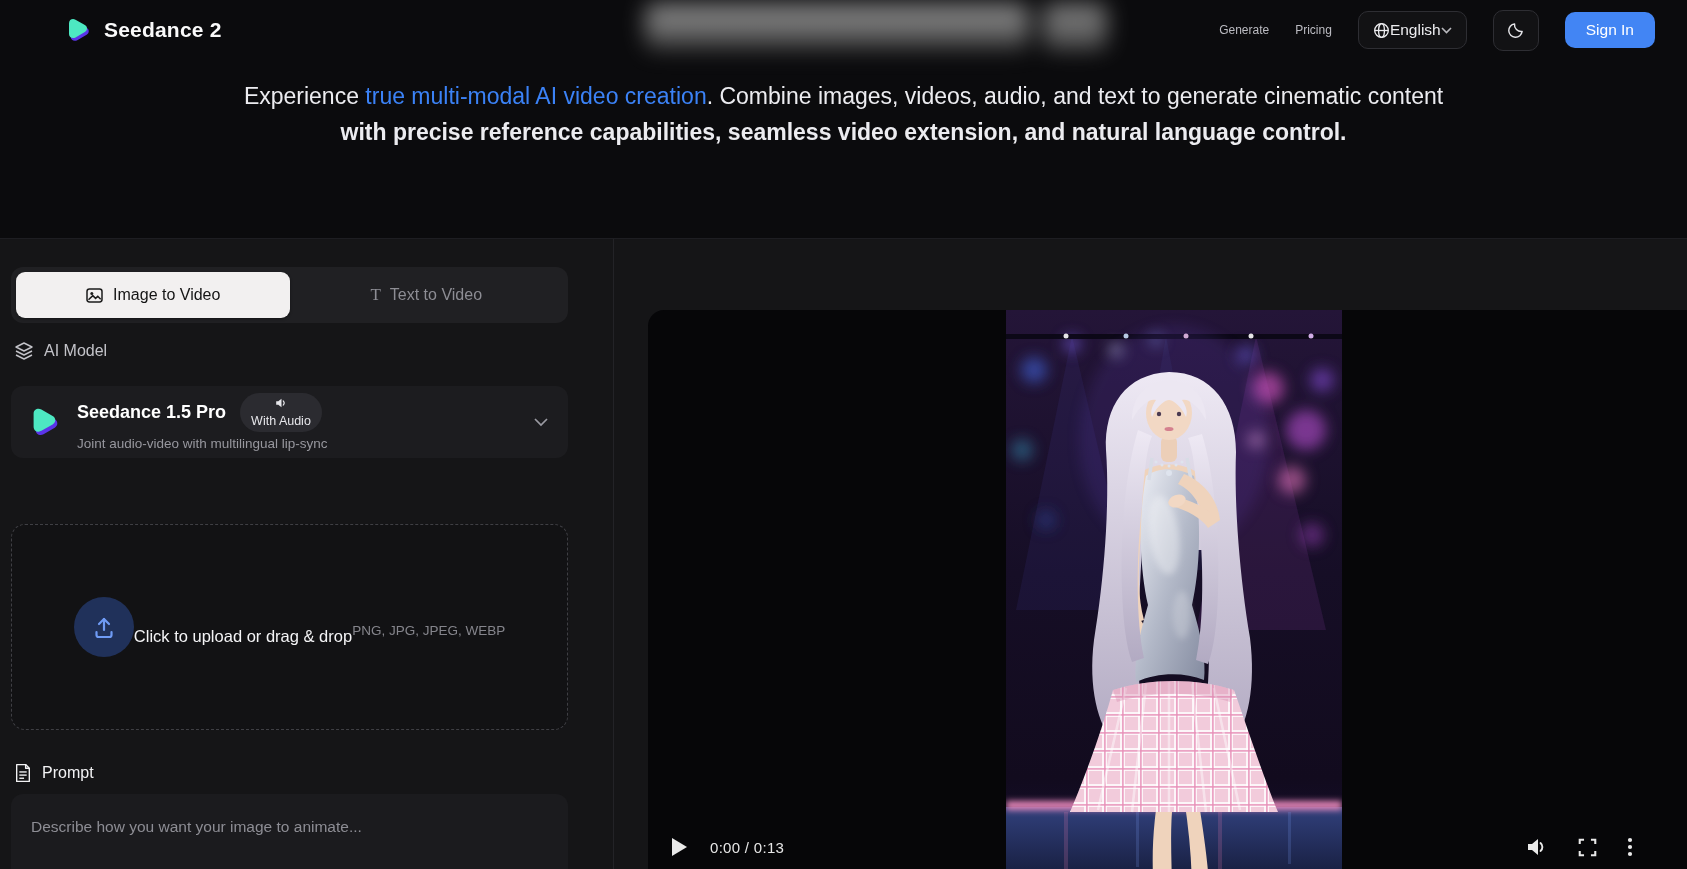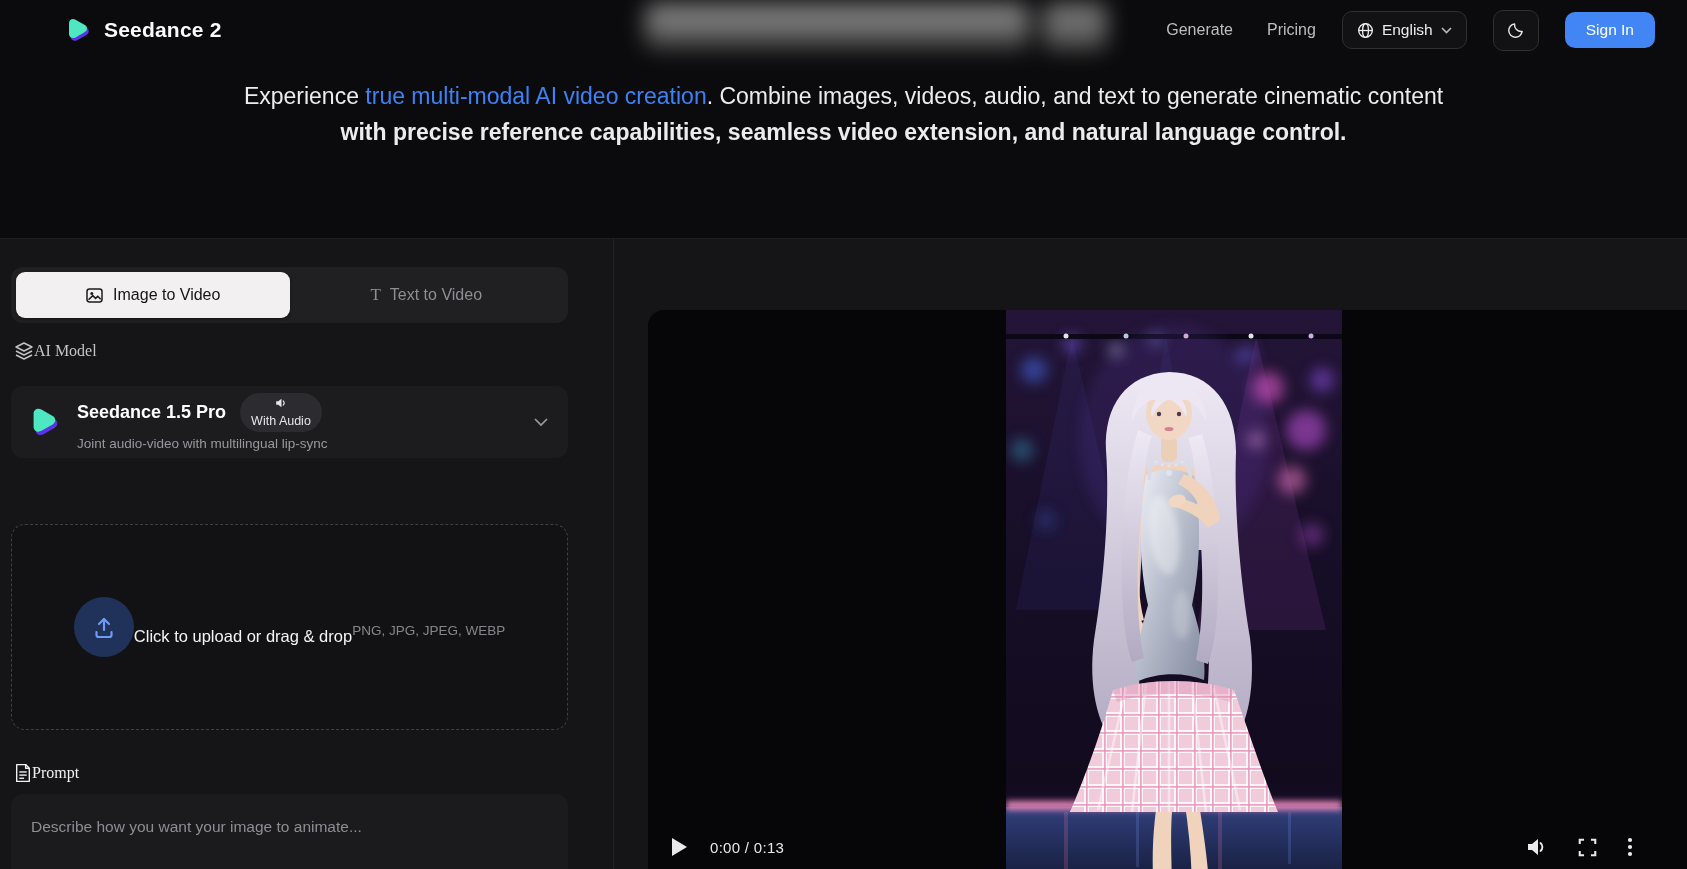--- a/index.html
+++ b/index.html
@@ -8,41 +8,41 @@
   .screen { position:relative; width:1687px; height:869px; overflow:hidden; background:#0b0b0d; color:#eee; }
 
   
   .hdr { position:absolute; top:0; left:0; width:100%; height:60px; display:flex; align-items:center; background:#0b0b0d; z-index:5; }
   .brand { display:flex; align-items:center; gap:10px; margin-left:64px; }
   .brand-name { font-size:21px; font-weight:bold; color:#fafafa; letter-spacing:.2px; }
   .blurred-blob { position:absolute; left:645px; top:4px; width:462px; height:46px; display:flex; gap:14px; align-items:stretch; filter:blur(11px); opacity:.85; }
   .blurred-blob .b1 { flex:1; border-radius:10px; background:linear-gradient(180deg,#a8a8a8 0%,#7c7c7c 55%,#3a3a3a 100%); }
   .blurred-blob .b2 { width:64px; border-radius:10px; background:linear-gradient(180deg,#9a9a9a,#555); }
   .hdr-right { margin-left:auto; margin-right:32px; display:flex; align-items:center; gap:26px; }
-  .nav-link { font-size:16px; color:#bcbcc2; cursor:pointer;margin-left:8px; }
-  .lang-btn { display:flex; align-items:center; gap:8px; border:1px solid #2e2e33; background:#121214; border-radius:10px; padding:9px 14px; font-size:15.5px; color:#ececef; cursor:pointer; }
+  .nav-link { font-size:12px; color:#bcbcc2; cursor:pointer; }
+  .lang-btn { display:flex; align-items:center; border:1px solid #2e2e33; background:#121214; border-radius:10px; padding:9px 14px; font-size:15.5px; color:#ececef; cursor:pointer; }
   .icon-btn { width:46px; height:41px; border:1px solid #2e2e33; background:#121214; border-radius:10px; display:flex; align-items:center; justify-content:center; cursor:pointer; }
   .signin { background:#4285f4; color:#fff; border:none; border-radius:10px; padding:9px 21px; font-size:15.5px; cursor:pointer; }
 
   
   .hero { position:absolute; top:60px; left:0; width:100%; height:178px; background:#0b0b0d; }
   .hero-text { margin:18px auto 0; width:1360px; text-align:center; font-size:23px; line-height:36px; color:#ececf0; }
   .hero-text .hl { color:#3b82f6; }
   .hero-line2 { display:block;font-weight:bold; }
 
   
   .main { position:absolute; top:238px; left:0; width:100%; height:631px; background:#151517; border-top:1px solid #1e1e22; }
   .vdivider { position:absolute; left:613px; top:0; width:1px; height:100%; background:#232327; }
 
   
   .tabbar { position:absolute; left:11px; top:28px; width:557px; height:56px; background:#202023; border-radius:12px; padding:5px; display:flex; }
   .tab { flex:1; display:flex; align-items:center; justify-content:center; gap:9px; border-radius:9px; font-size:16px; color:#8d8d94; cursor:pointer; }
   .tab.active { background:#f2f0f0; color:#141414; font-weight:500; box-shadow:0 1px 3px rgba(0,0,0,.4); }
   .t-glyph { font-size:17px; font-family:"Liberation Serif","DejaVu Serif",serif; }
-  .sec-label { position:absolute; left:14px; display:flex; align-items:center; font-size:16px; color:#c3c3c9;font-family:Liberation Serif, serif; }
+  .sec-label { position:absolute; left:14px; display:flex; align-items:center; gap:10px; font-size:16px; color:#c3c3c9; }
   .sec-label.white { color:#f2f2f4; font-weight:500; }
   .lbl-model { top:102px; }
   .model-card { position:absolute; left:11px; top:147px; width:557px; height:72px; background:#1c1c1f; border-radius:12px; display:flex; align-items:center; padding:0 20px 0 16px; cursor:pointer; }
   .mc-text { margin-left:14px; }
   .mc-title-row { display:flex; align-items:center; gap:14px; }
   .mc-title { font-size:18px; font-weight:bold; color:#fff; }
   .badge { display:inline-flex; align-items:center; gap:5px; background:#2b2b30; border-radius:999px; padding:4px 11px; font-size:12.5px; color:#e6e6ea;flex-direction:column; }
   .mc-desc { font-size:13.5px; color:#97979e; margin-top:4px; }
   .mc-chevron { margin-left:auto; }
 

